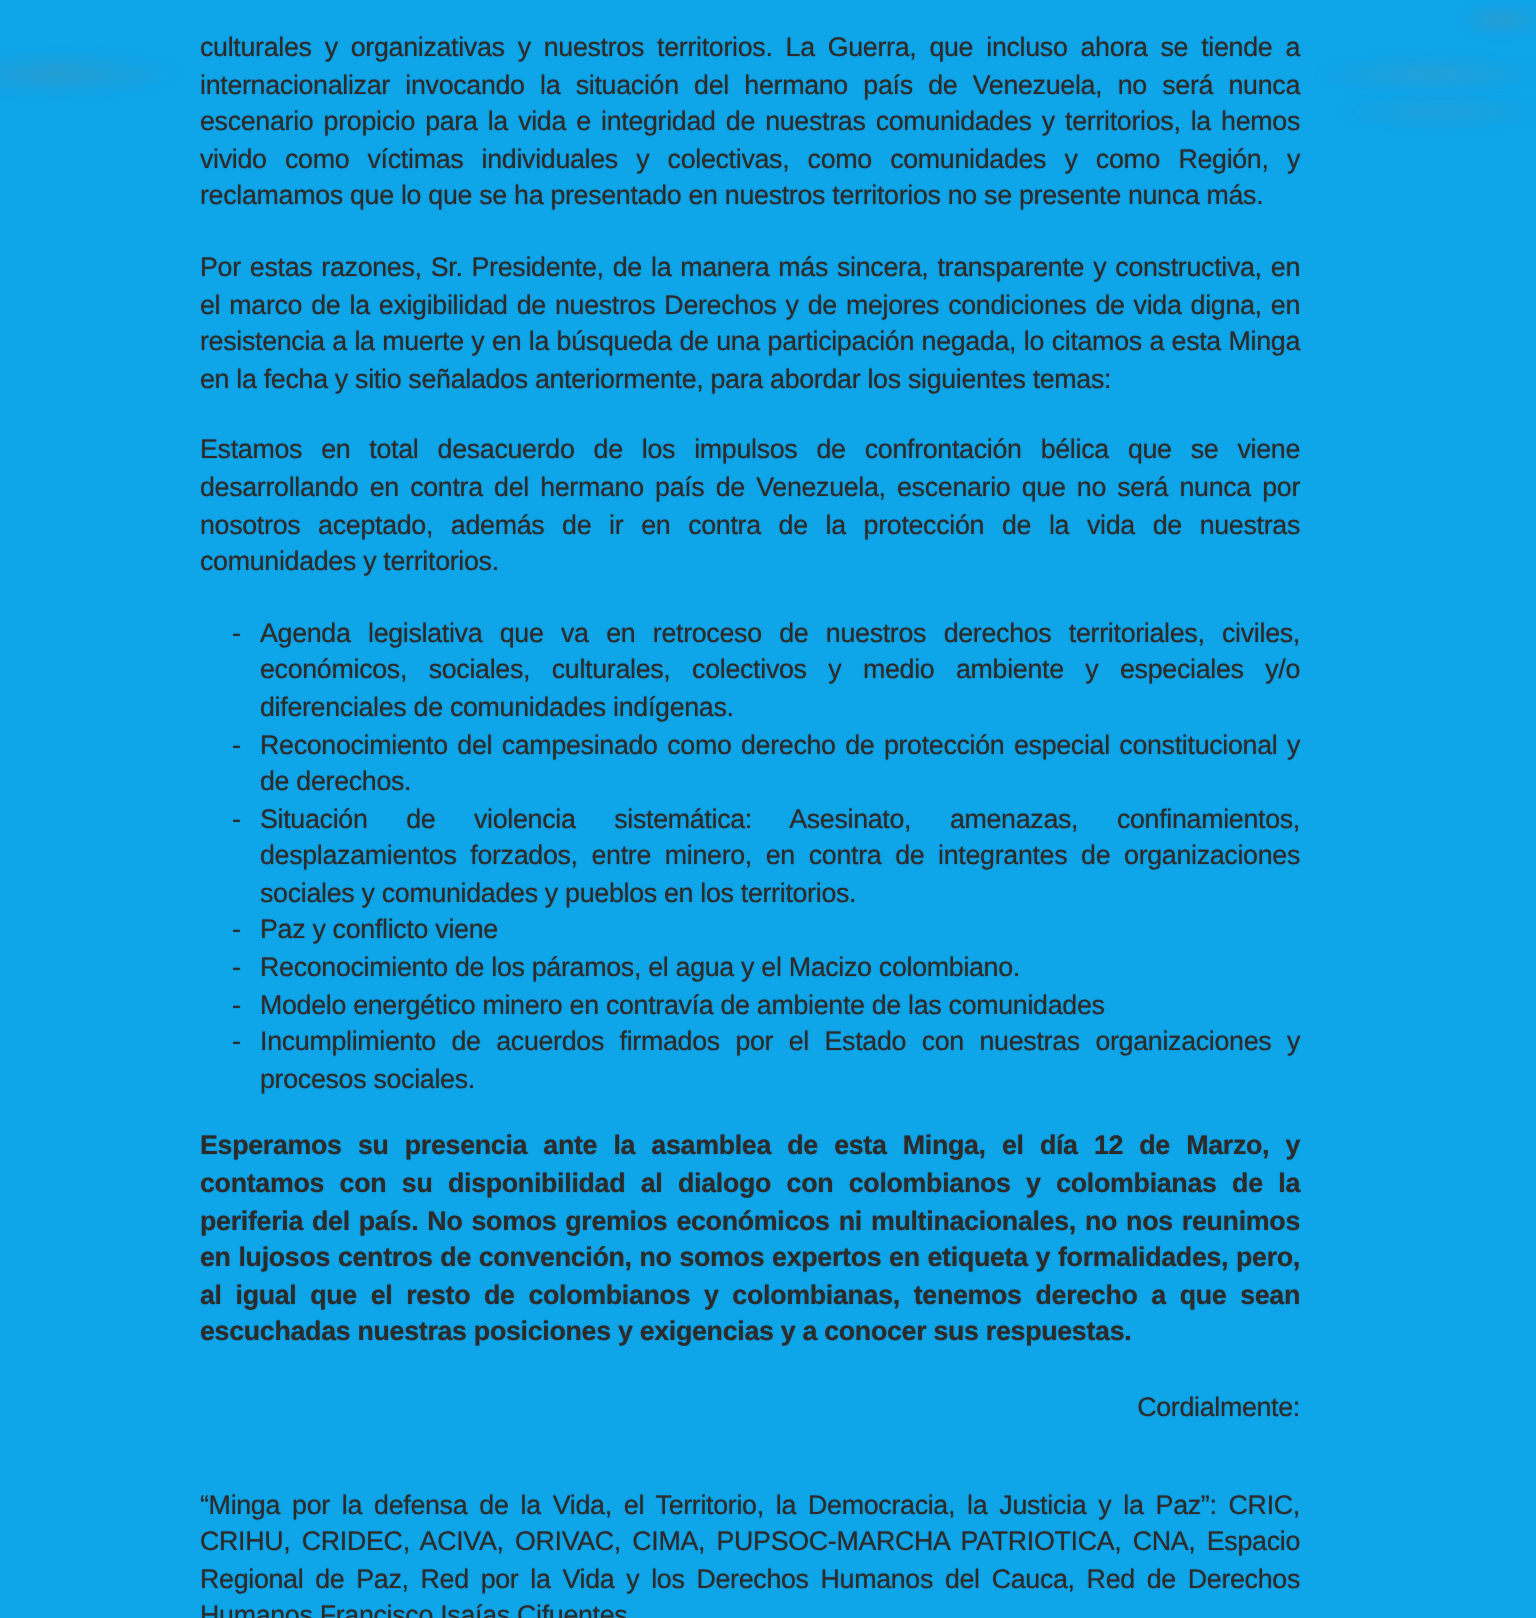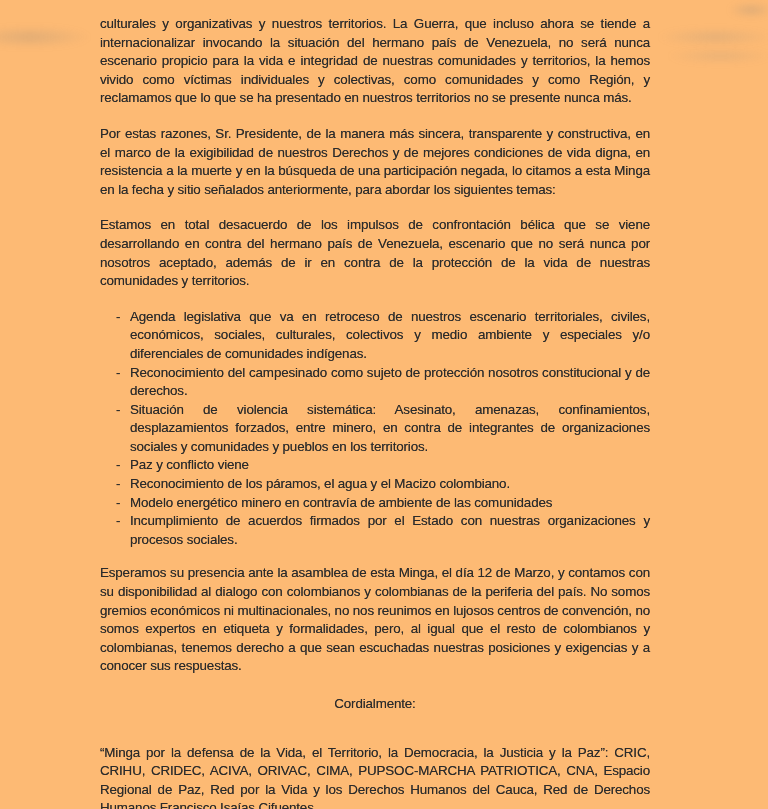--- a/index.html
+++ b/index.html
@@ -4,21 +4,21 @@
 <style>
   html, body {
     margin: 0;
     padding: 0;
     background: #ffffff;
   }
   .page {
     position: relative;
     width: 768px;
     height: 809px;
-    background: #fdba74;
+    background: #0ea5e9;
     overflow: hidden;
     font-family: "Liberation Sans", sans-serif;
   }
   .content {
     position: absolute;
     left: 100px;
     top: 15px;
     width: 550px;
     color: #2b2b2b;
     font-size: 13.4px;
@@ -41,25 +41,26 @@
     flex: 0 0 30px;
     padding-left: 16px;
     box-sizing: border-box;
     text-align: left;
   }
   .bullet-item .btext {
     flex: 1;
     text-align: justify;
   }
   .signoff {
-    text-align: center;
+    text-align: right;
     margin-bottom: 30px !important;
   }
   .para-expect {
     margin-bottom: 19px !important;
+    font-weight: bold;
   }
   .signature {
     margin-bottom: 0 !important;
   }
   
   .smudge {
     position: absolute;
     pointer-events: none;
     filter: blur(3px);
   }
@@ -95,26 +96,26 @@
     <p>culturales y organizativas y nuestros territorios. La Guerra, que incluso ahora se tiende a internacionalizar invocando la situación del hermano país de Venezuela, no será nunca escenario propicio para la vida e integridad de nuestras comunidades y territorios, la hemos vivido como víctimas individuales y colectivas, como comunidades y como Región, y reclamamos que lo que se ha presentado en nuestros territorios no se presente nunca más.</p>
 
     <p>Por estas razones, Sr. Presidente, de la manera más sincera, transparente y constructiva, en el marco de la exigibilidad de nuestros Derechos y de mejores condiciones de vida digna, en resistencia a la muerte y en la búsqueda de una participación negada, lo citamos a esta Minga en la fecha y sitio señalados anteriormente, para abordar los siguientes temas:</p>
 
     <p>Estamos en total desacuerdo de los impulsos de confrontación bélica que se viene desarrollando en contra del hermano país de Venezuela, escenario que no será nunca por nosotros aceptado, además de ir en contra de la protección de la vida de nuestras comunidades y territorios.</p>
 
     <div class="bullets">
 
       <div class="bullet-item">
         <span class="dash">-</span>
-        <span class="btext">Agenda legislativa que va en retroceso de nuestros escenario territoriales, civiles, económicos, sociales, culturales, colectivos y medio ambiente y especiales y/o diferenciales de comunidades indígenas.</span>
+        <span class="btext">Agenda legislativa que va en retroceso de nuestros derechos territoriales, civiles, económicos, sociales, culturales, colectivos y medio ambiente y especiales y/o diferenciales de comunidades indígenas.</span>
       </div>
 
       <div class="bullet-item">
         <span class="dash">-</span>
-        <span class="btext">Reconocimiento del campesinado como sujeto de protección nosotros constitucional y de derechos.</span>
+        <span class="btext">Reconocimiento del campesinado como derecho de protección especial constitucional y de derechos.</span>
       </div>
 
       <div class="bullet-item">
         <span class="dash">-</span>
         <span class="btext">Situación de violencia sistemática: Asesinato, amenazas, confinamientos, desplazamientos forzados, entre minero, en contra de integrantes de organizaciones sociales y comunidades y pueblos en los territorios.</span>
       </div>
 
       <div class="bullet-item">
         <span class="dash">-</span>
         <span class="btext">Paz y conflicto viene</span>

